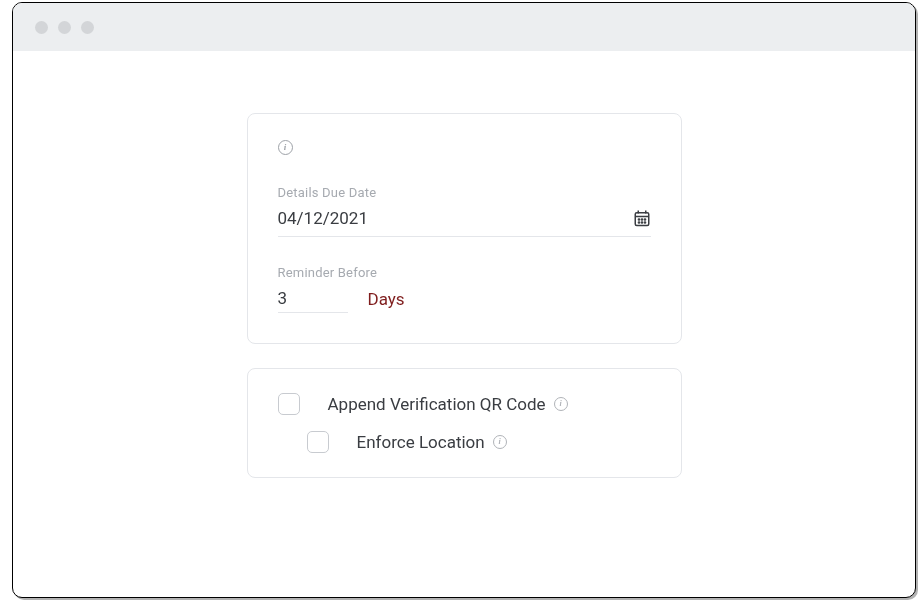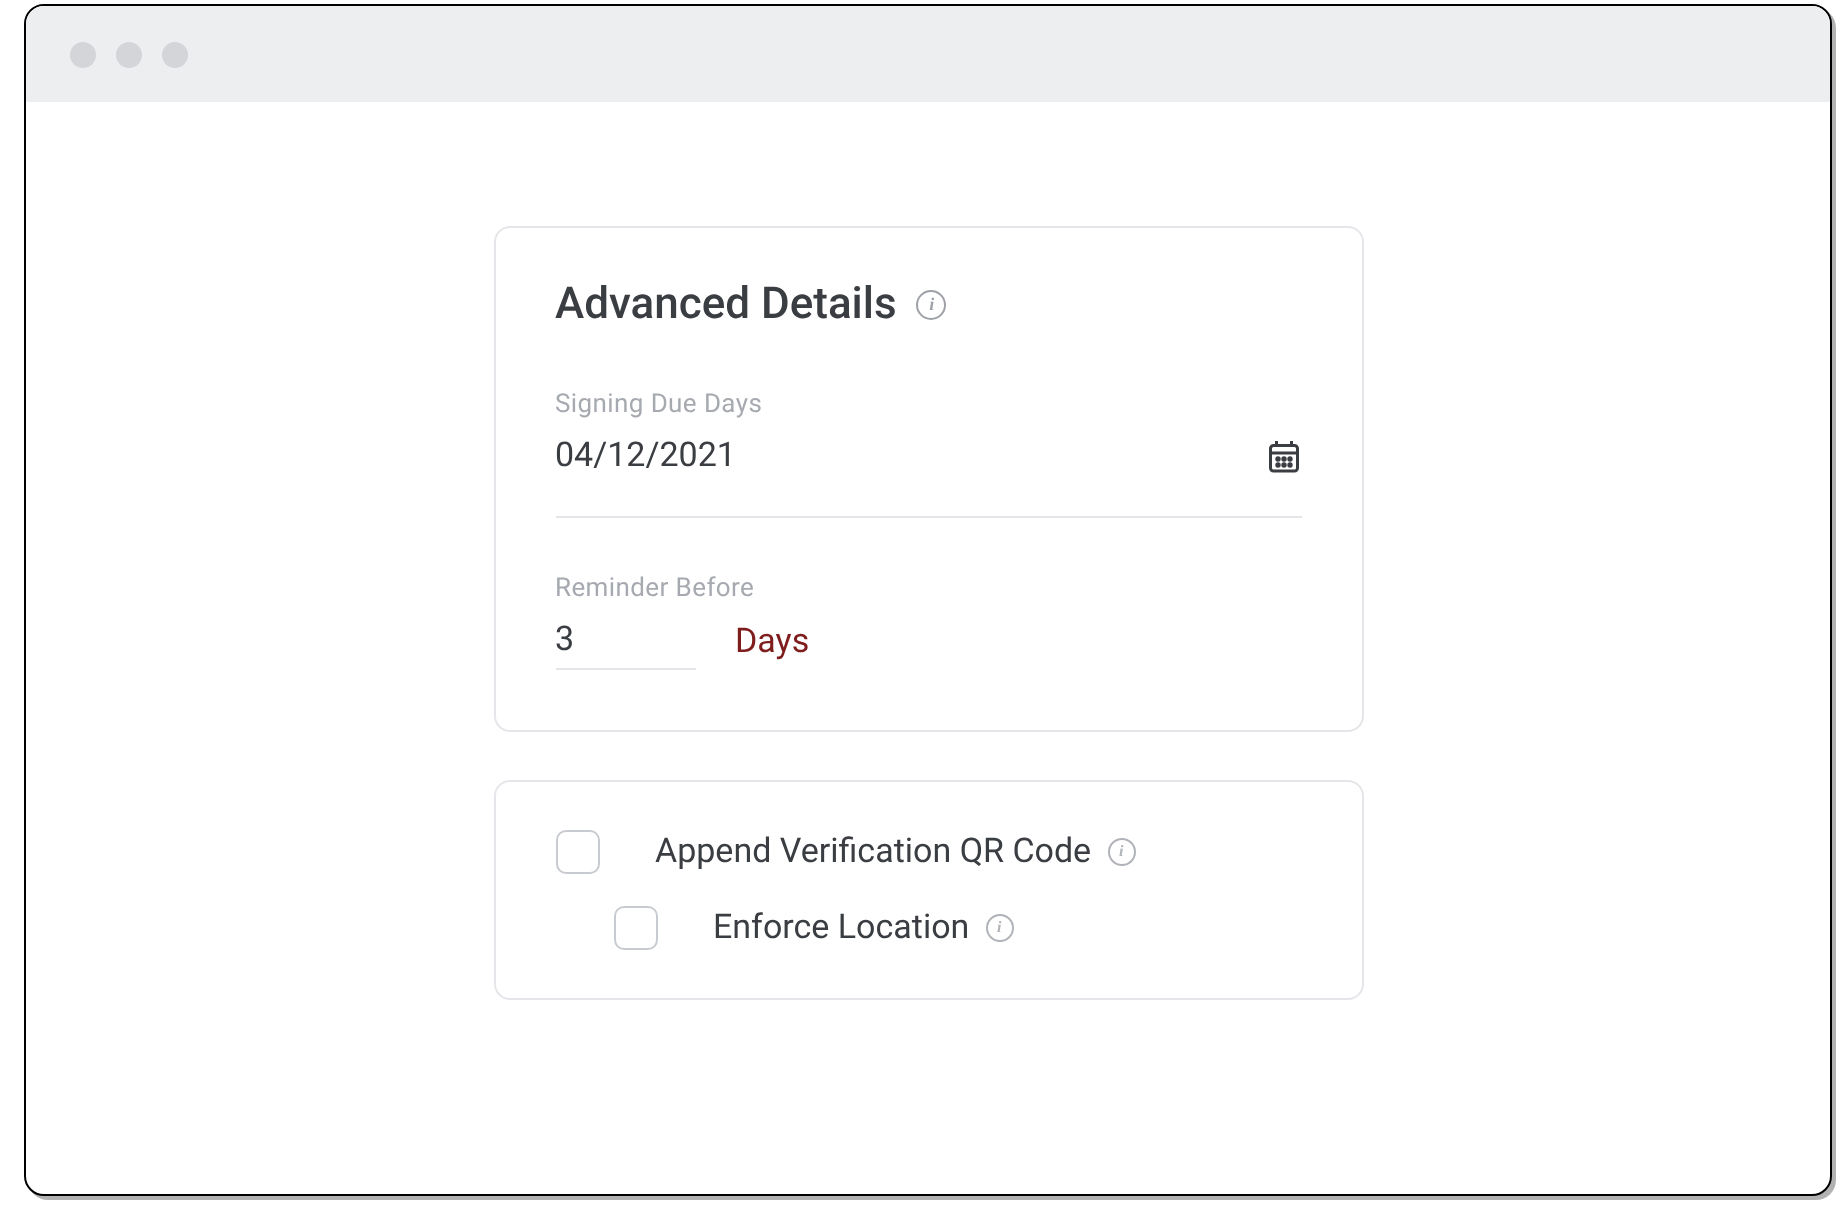--- a/index.html
+++ b/index.html
@@ -85,21 +85,21 @@
       font-size: 13px;
       color: #a6aab0;
       letter-spacing: 0.2px;
       margin-bottom: 8px;
     }
     .date-row {
       display: flex;
       align-items: center;
       justify-content: space-between;
       border-bottom: 1px solid #e4e6ea;
-      padding-bottom: 20px;
+      padding-bottom: 8px;
       margin-bottom: 28px;
     }
     .date-value {
       font-size: 17px;
       color: #3a3d42;
       border: none;
       outline: none;
       background: transparent;
       font-family: inherit;
       width: 200px;
@@ -182,26 +182,25 @@
   <div class="titlebar">
     <div class="dot"></div>
     <div class="dot"></div>
     <div class="dot"></div>
   </div>
 
   <div class="content">
 
     <div class="card">
       <div class="card-title-row">
-        <h2 class="card-title">Advanced Details</h2>
         <span class="info-icon">i</span>
       </div>
 
       <div>
-        <div class="field-label">Signing Due Days</div>
+        <div class="field-label">Details Due Date</div>
         <div class="date-row">
           <input class="date-value" type="text" value="04/12/2021" style="">
           <svg class="calendar-icon" viewBox="0 0 24 24" fill="none" stroke="#3a3d42" stroke-width="2">
             <rect x="3" y="5" width="18" height="17" rx="2"></rect>
             <line x1="7" y1="2" x2="7" y2="6"></line>
             <line x1="17" y1="2" x2="17" y2="6"></line>
             <line x1="3" y1="10" x2="21" y2="10"></line>
             <circle cx="8" cy="14" r="0.8" fill="#3a3d42"></circle>
             <circle cx="12" cy="14" r="0.8" fill="#3a3d42"></circle>
             <circle cx="16" cy="14" r="0.8" fill="#3a3d42"></circle>

